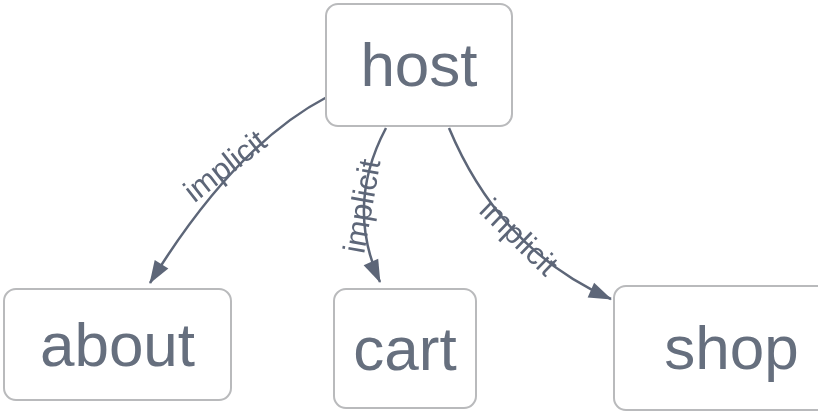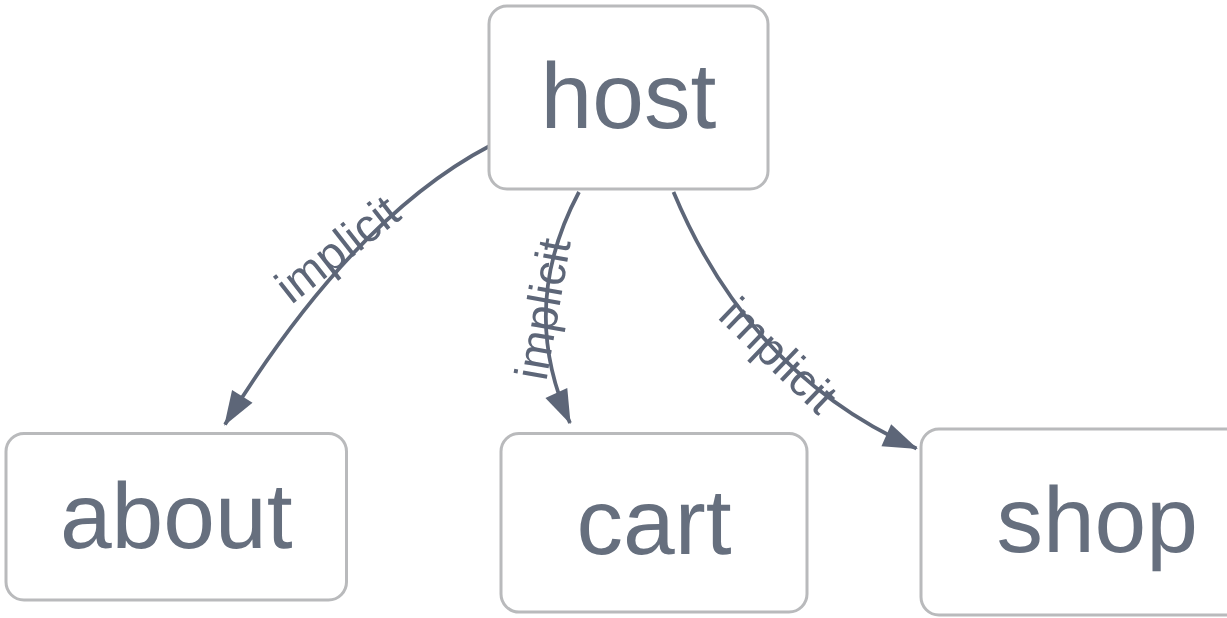--- a/index.html
+++ b/index.html
@@ -32,21 +32,21 @@
     align-items: center;
     justify-content: center;
     color: #666f7e;
     font-size: 62px;
     line-height: 1;
     cursor: default;
     user-select: none;
   }
   .node-host  { left: 325px; top: 3px;   width: 188px; height: 124px; text-align: right; }
   .node-about { left: 3px;   top: 288px; width: 229px; height: 113px; }
-  .node-cart  { left: 333px; top: 288px; width: 206px; height: 121px; }
+  .node-cart  { left: 333px; top: 288px; width: 144px; height: 121px; }
   .node-shop  { left: 613px; top: 285px; width: 237px; height: 126px; }
 
   .edge-label {
     position: absolute;
     color: #5d6678;
     font-size: 31px;
     line-height: 1;
     white-space: nowrap;
     user-select: none;
   }

